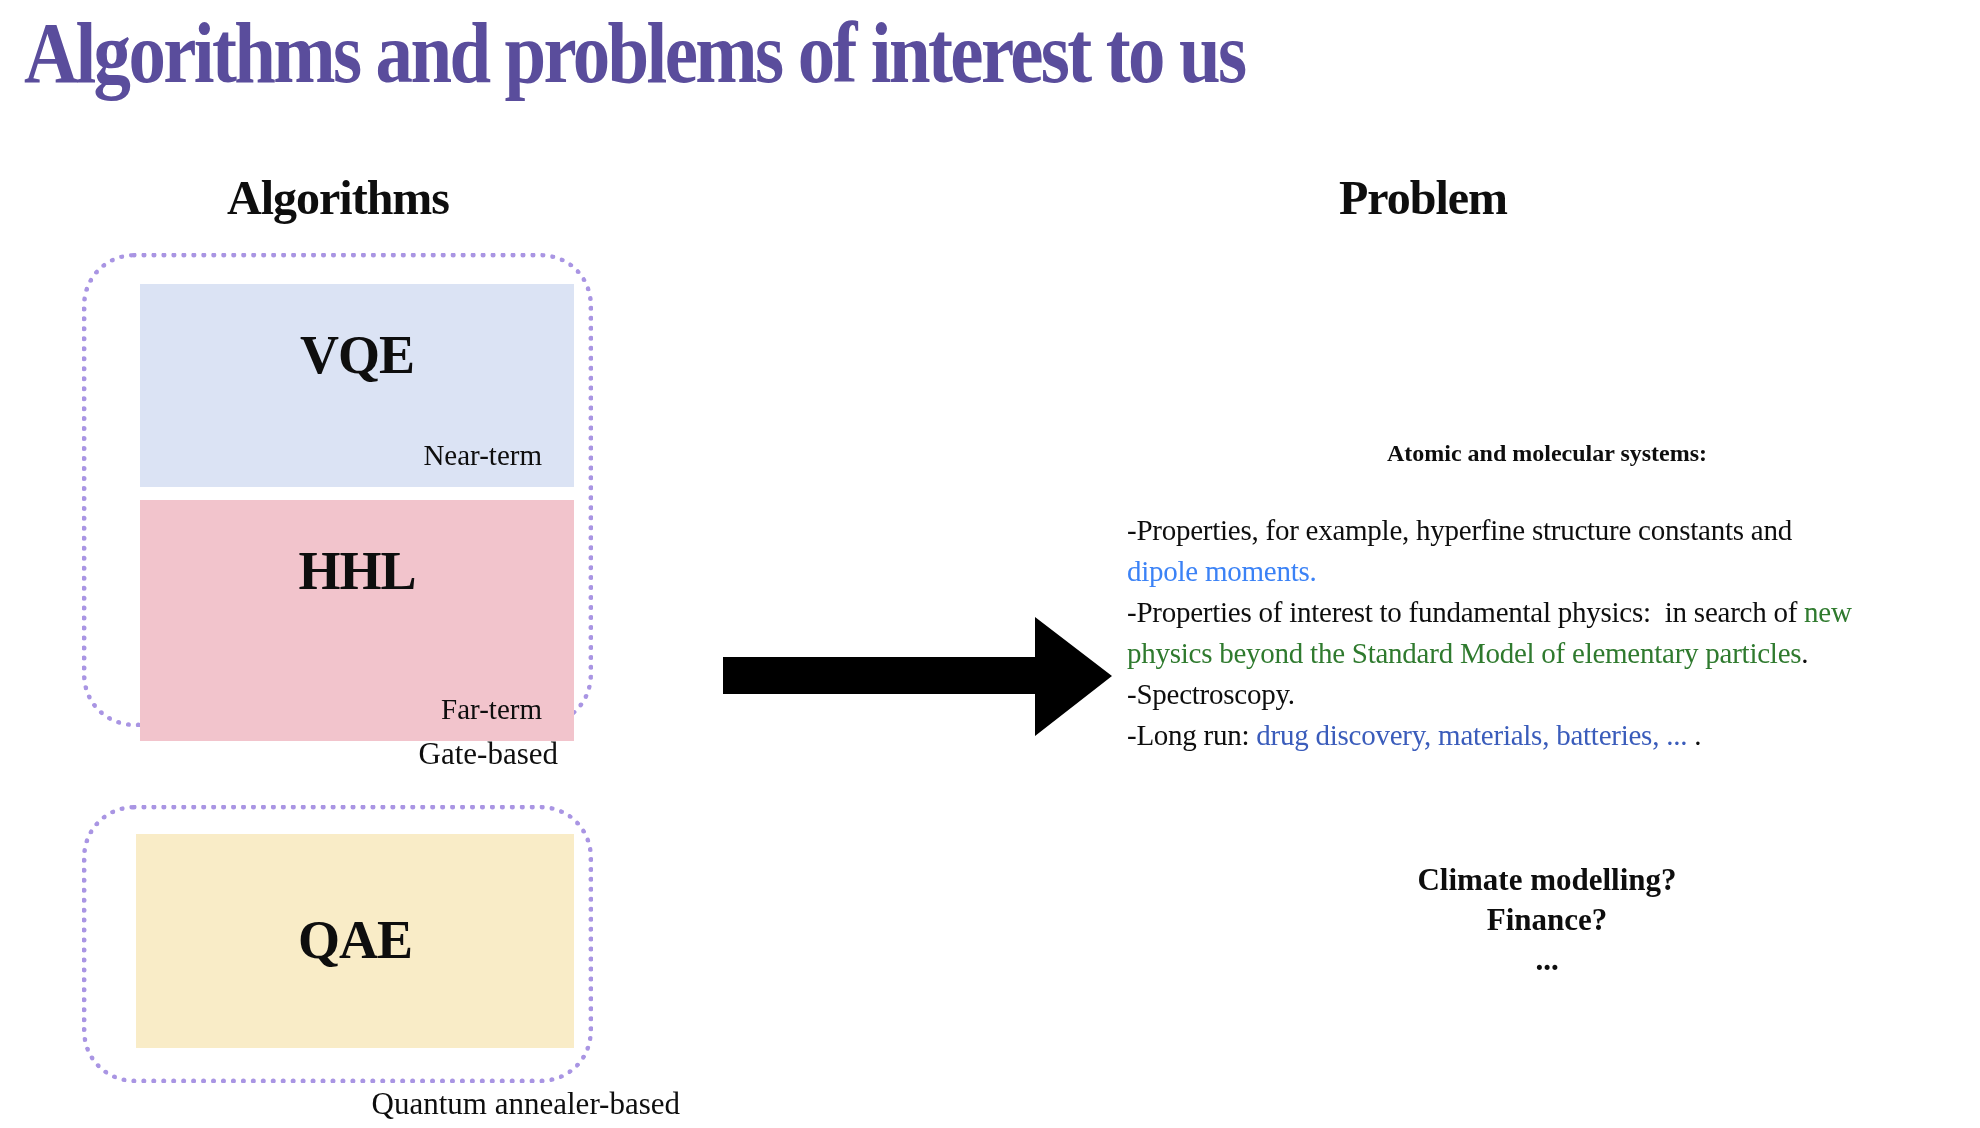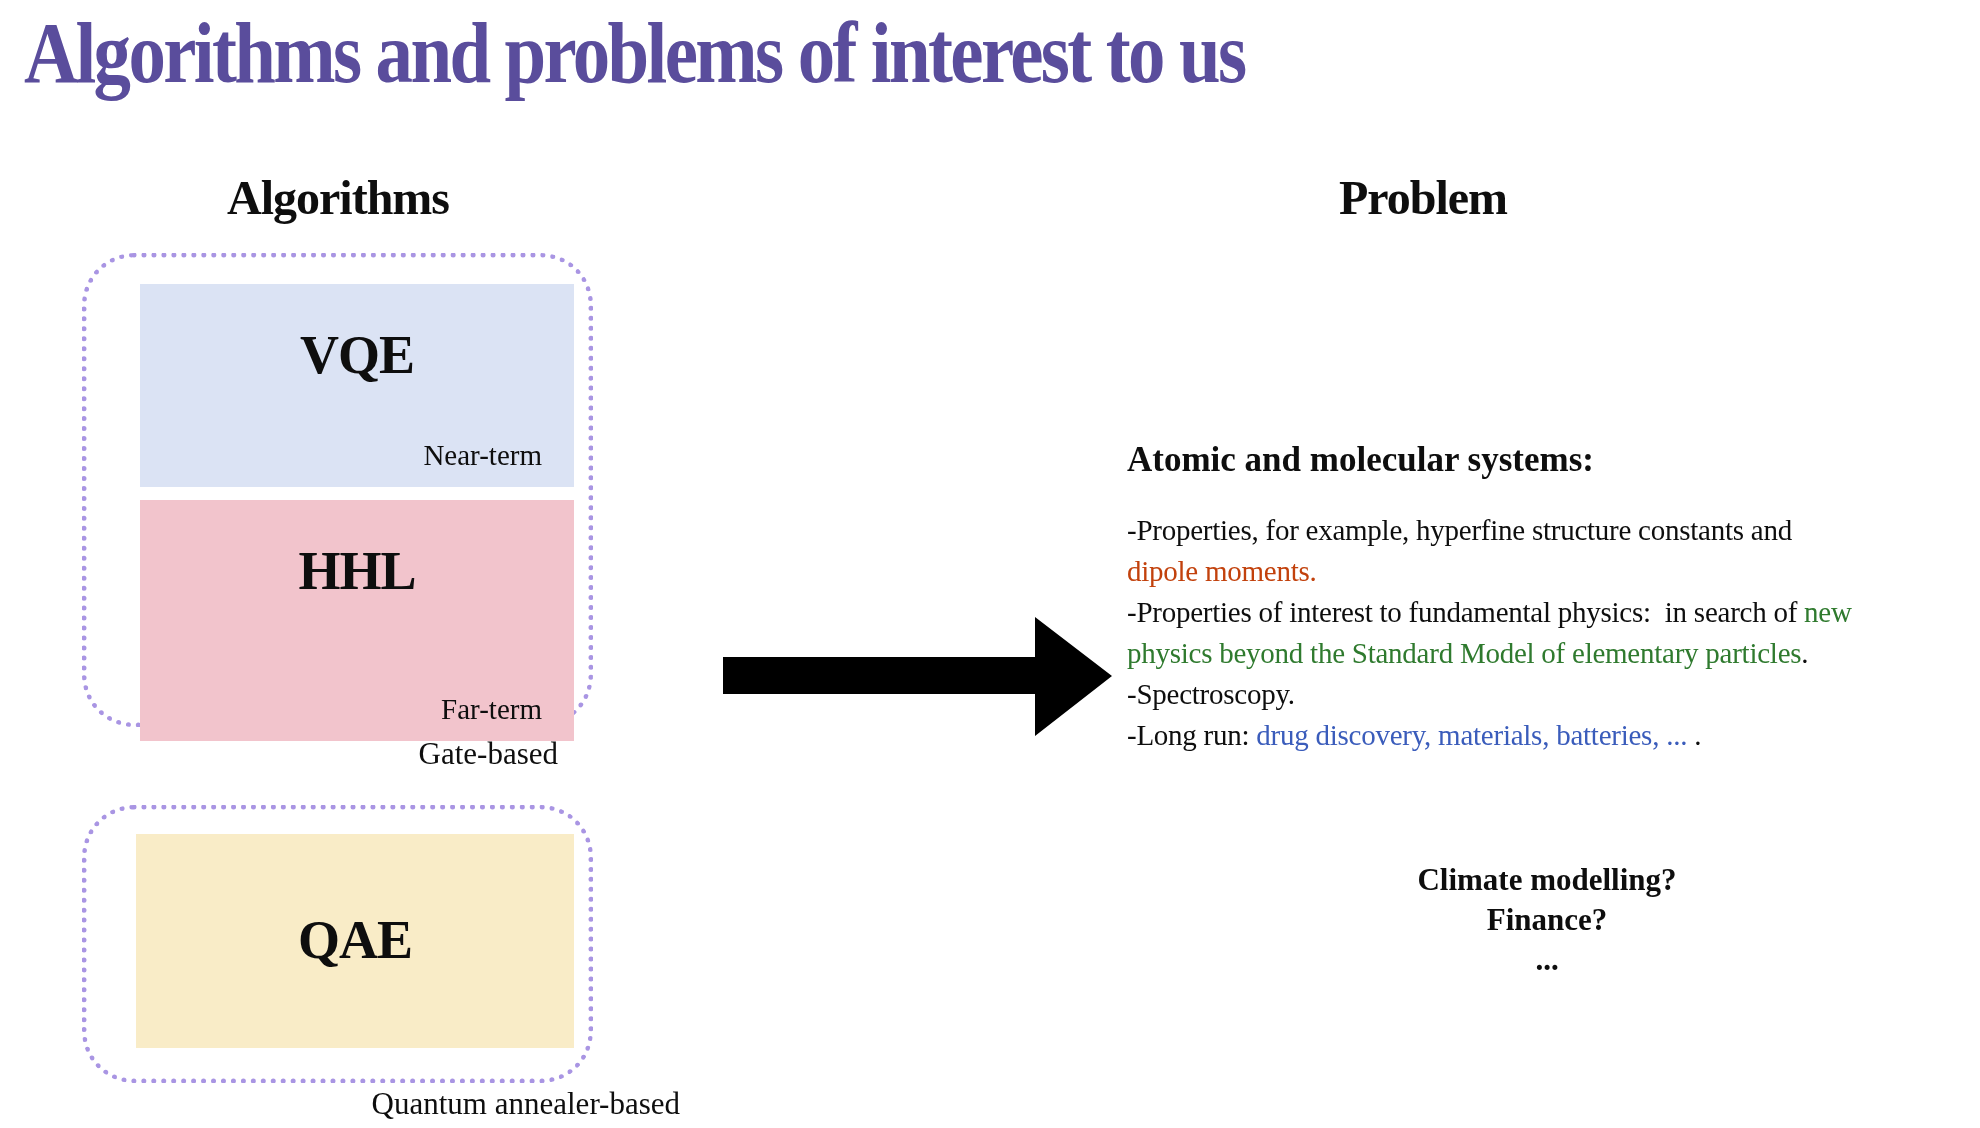--- a/index.html
+++ b/index.html
@@ -49,21 +49,21 @@
   .group-label{
     position:absolute;font-size:31px;text-align:right;
   }
   .label-gate{left:82px;top:736px;width:476px;}
   .label-anneal{left:82px;top:1086px;width:598px;}
 
   .arrow-svg{position:absolute;left:720px;top:610px;}
 
   .problem-subheading{
     position:absolute;left:1127px;top:440px;width:840px;
-    text-align:left;font-size:35px;font-weight:bold;
+    text-align:center;font-size:24px;font-weight:bold;
   }
   .problem-body{
     position:absolute;left:1127px;top:510px;
     font-size:29px;line-height:41px;letter-spacing:-0.25px;
   }
   .pline{white-space:pre;}
   .seg{color:var(--text_black);}
   .problem-extras{
     position:absolute;left:1127px;top:860px;width:840px;
     text-align:center;font-size:31px;font-weight:bold;line-height:40px;
@@ -99,21 +99,21 @@
   <div class="group-label label-anneal">Quantum annealer-based</div>
 
   <svg class="arrow-svg" width="395" height="135" viewBox="0 0 395 135">
     <polygon points="3,47 315,47 315,7 392,66 315,126 315,84 3,84" fill="var(--arrow_black)"></polygon>
   </svg>
 
   <div class="problem-subheading">Atomic and molecular systems:</div>
 
   <div class="problem-body">
     <div class="pline"><span class="seg" style="color: rgb(14, 14, 14);">-Properties, for example, hyperfine structure constants and</span></div>
-    <div class="pline"><span class="seg" style="color: #c2410c; text-align: center;">dipole moments.</span></div>
+    <div class="pline"><span class="seg" style="color: #3b82f6; text-align: center;">dipole moments.</span></div>
     <div class="pline"><span class="seg" style="color: rgb(14, 14, 14);">-Properties of interest to fundamental physics:  in search of </span><span class="seg" style="color: rgb(47, 122, 46);">new</span></div>
     <div class="pline"><span class="seg" style="color: rgb(47, 122, 46);">physics beyond the Standard Model of elementary particles</span><span class="seg" style="color: rgb(14, 14, 14);">.</span></div>
     <div class="pline"><span class="seg" style="color: rgb(14, 14, 14);">-Spectroscopy.</span></div>
     <div class="pline"><span class="seg" style="color: rgb(14, 14, 14);">-Long run: </span><span class="seg" style="color: rgb(58, 92, 187);">drug discovery, materials, batteries, ...</span><span class="seg" style="color: rgb(14, 14, 14);"> .</span></div>
   </div>
 
   <div class="problem-extras">
     <div>Climate modelling?</div>
     <div>Finance?</div>
     <div>...</div>

